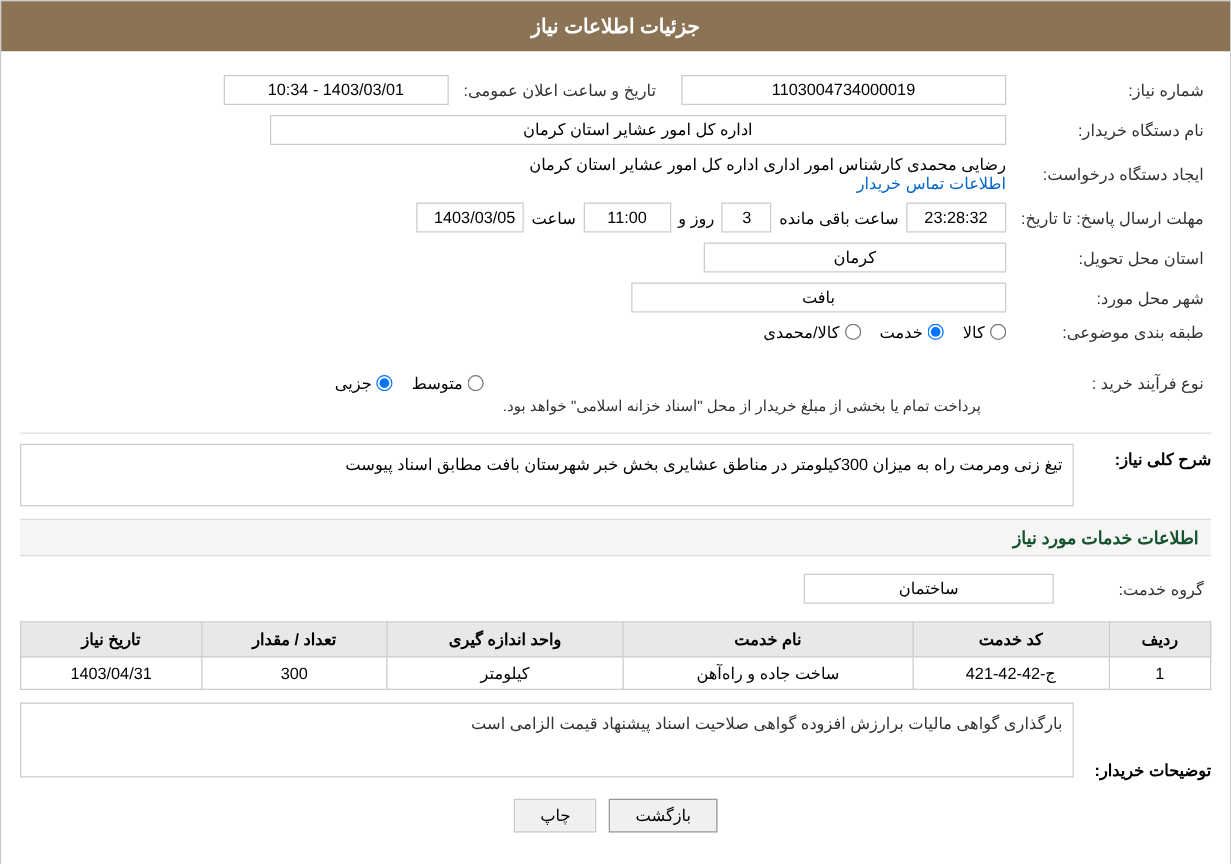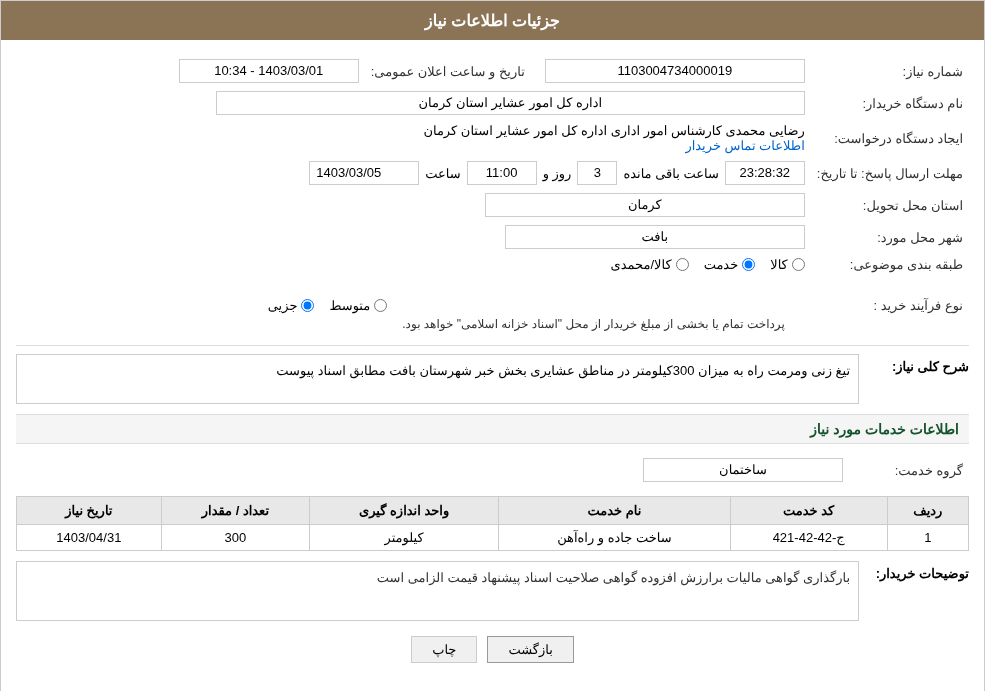--- a/index.html
+++ b/index.html
@@ -179,35 +179,35 @@
           <span style="margin-left:10px;">رضایی محمدی کارشناس امور اداری اداره کل امور عشایر استان کرمان</span>
           <a class="link-style">اطلاعات تماس خریدار</a>
         </td>
         <td></td>
       </tr>
 
       <tr>
         <td class="label-cell">مهلت ارسال پاسخ: تا تاریخ:</td>
         <td colspan="3">
           <div class="row-flex" style="flex-direction: row-reverse; justify-content: flex-end;">
-            <div class="input-box" style="width:110px; text-align:left;">1403/03/05</div>
+            <div class="input-box" style="width:86px; text-align:right;">1403/03/05</div>
             <span>ساعت</span>
             <div class="input-box" style="width:70px; text-align:center;">11:00</div>
             <span>روز و</span>
             <div class="input-box" style="width:40px; text-align:center;">3</div>
             <span>ساعت باقی مانده</span>
             <div class="input-box" style="width:80px; text-align:center;">23:28:32</div>
           </div>
         </td>
       </tr>
 
       <tr>
         <td class="label-cell">استان محل تحویل:</td>
         <td colspan="3">
-          <div class="input-box" style="width:320px; text-align:center;">کرمان</div>
+          <div class="input-box" style="width:242px; text-align:center;">کرمان</div>
         </td>
       </tr>
 
       <tr>
         <td class="label-cell">شهر محل مورد:</td>
         <td colspan="3">
           <div class="input-box" style="width:300px; text-align:center;">بافت</div>
         </td>
       </tr>
 
@@ -289,21 +289,21 @@
             <td>ج-42-42-421</td>
             <td>ساخت جاده و راه‌آهن</td>
             <td>کیلومتر</td>
             <td>300</td>
             <td>1403/04/31</td>
           </tr>
         </tbody>
     </table>
 
     <div style="display:flex; align-items:flex-start; margin-top:10px;">
-      <div style="min-width:100px; font-weight:bold; padding-top:5px; text-align:right; margin-left:10px;">توضیحات خریدار:</div>
+      <div style="min-width:100px; font-weight:bold; padding-top:5px; text-align:right; margin-left:10px;margin-top:42px;">توضیحات خریدار:</div>
       <div style="flex:1;">
         <div class="description-box" style="min-height:60px; color:#333;">بارگذاری گواهی مالیات برارزش افزوده گواهی صلاحیت اسناد پیشنهاد قیمت الزامی است</div>
       </div>
     </div>
 
     <div class="buttons-row">
       <button class="btn btn-back">بازگشت</button>
       <button class="btn btn-print">چاپ</button>
     </div>
   </div>

